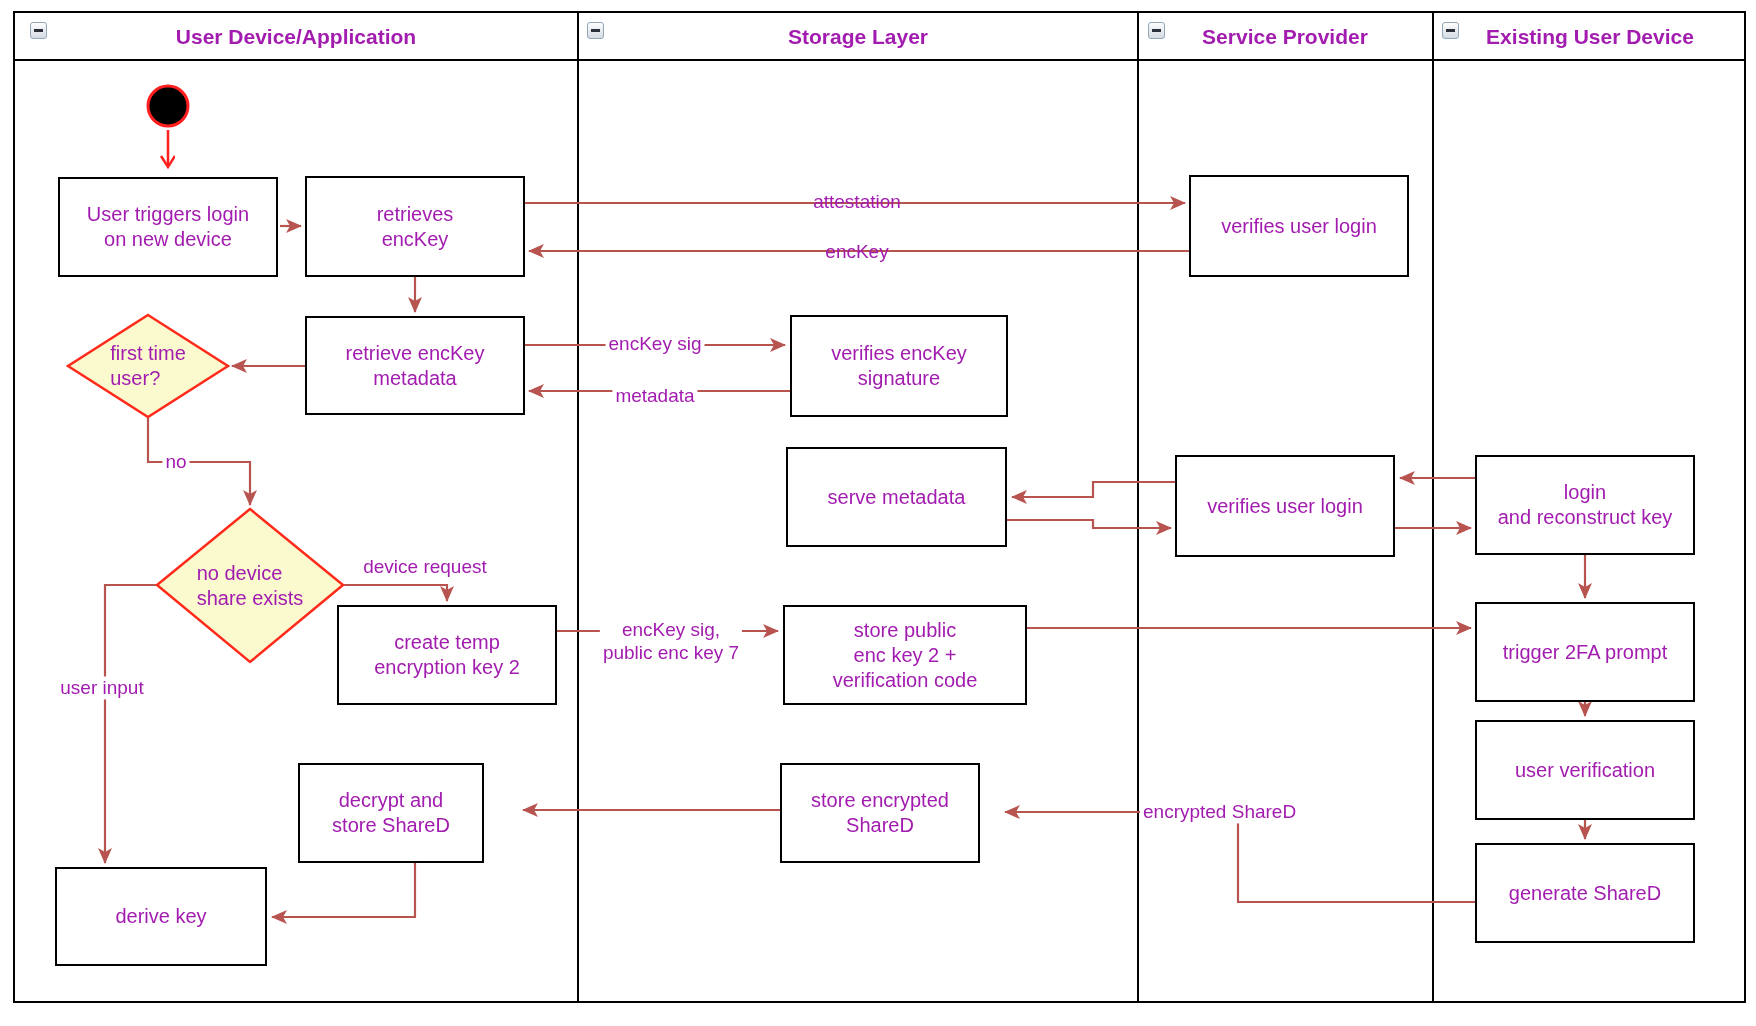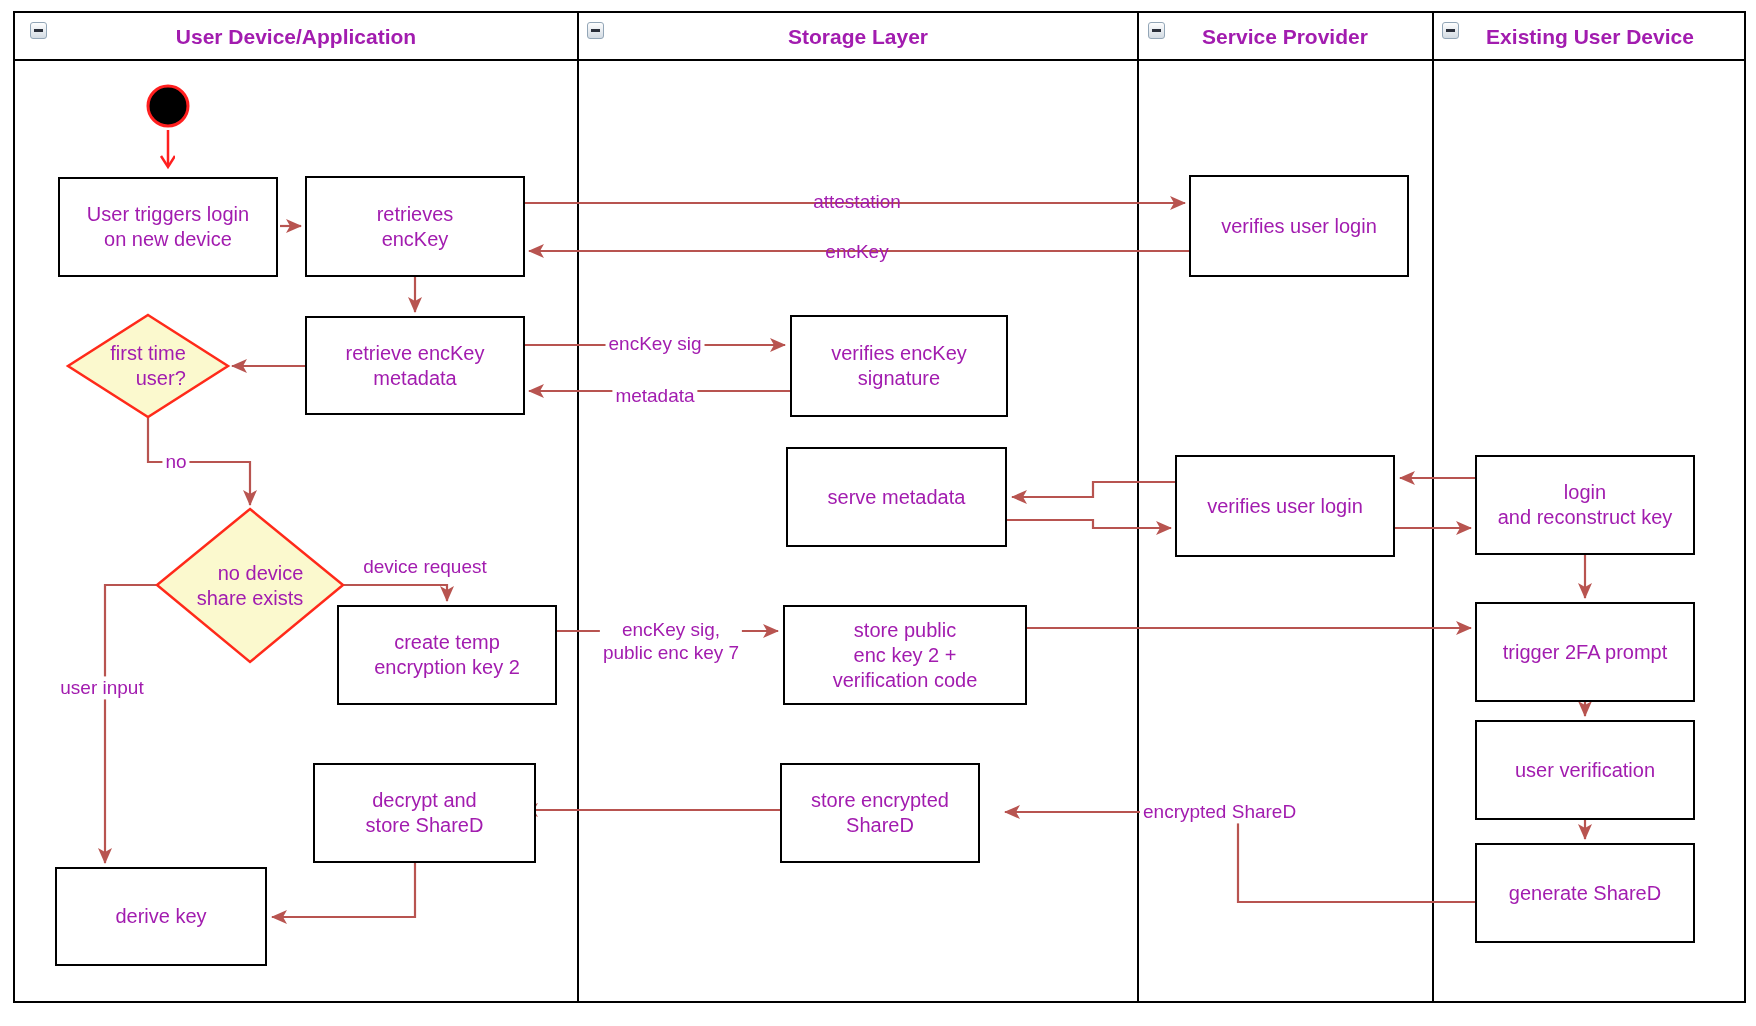--- a/index.html
+++ b/index.html
@@ -27,21 +27,21 @@
   .collapse .bar{width:9px;height:3px;background:#2a2f3a;}
   .elabel{
     position:absolute;transform:translate(-50%,-50%);
     background:#fff;font-size:19px;line-height:1.22;padding:0 3px;
     text-align:center;white-space:pre-line;
   }
   .elabel.no-bg{background:transparent;}
   .elabel.left-anchor{transform:translate(0,-50%);text-align:left;}
   .dtext{
     position:absolute;transform:translate(-50%,-50%);
-    font-size:20px;line-height:1.25;text-align:right;white-space:pre-line;
+    font-size:20px;line-height:1.25;text-align:left;white-space:pre-line;
   }
 </style>
 </head>
 <body>
 
 <div id="canvas">
 
   <svg id="edges-svg">
     <defs>
       <marker id="ah" markerUnits="userSpaceOnUse" markerWidth="18" markerHeight="16" refX="15" refY="7" orient="auto">
@@ -126,21 +126,21 @@
 and reconstruct key</div>
   <div class="node" style="left:337px;top:605px;width:220px;height:100px">create temp
 encryption key 2</div>
   <div class="node" style="left:783px;top:605px;width:244px;height:100px">store public
 enc key 2 +
 verification code</div>
   <div class="node" style="left:1475px;top:602px;width:220px;height:100px">trigger 2FA prompt</div>
   <div class="node" style="left:1475px;top:720px;width:220px;height:100px">user verification</div>
   <div class="node" style="left:780px;top:763px;width:200px;height:100px">store encrypted
 ShareD</div>
-  <div class="node" style="left:313px;top:763px;width:223px;height:100px">decrypt and
+  <div class="node" style="left:298px;top:763px;width:186px;height:100px">decrypt and
 store ShareD</div>
   <div class="node" style="left:1475px;top:843px;width:220px;height:100px">generate ShareD</div>
   <div class="node" style="left:55px;top:867px;width:212px;height:99px">derive key</div>
 
   <div class="dtext" style="left:148px;top:366px">first time
 user?</div>
   <div class="dtext" style="left:250px;top:586px">no device
 share exists</div>
 
   <div class="elabel no-bg" style="left:857px;top:202px">attestation</div>

